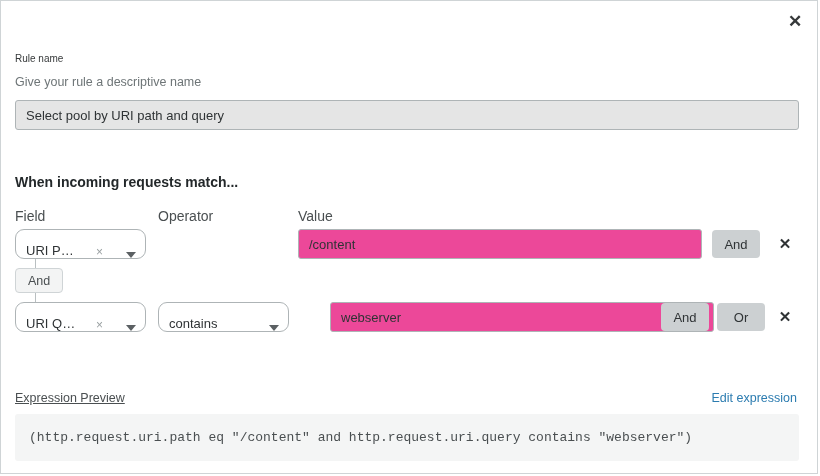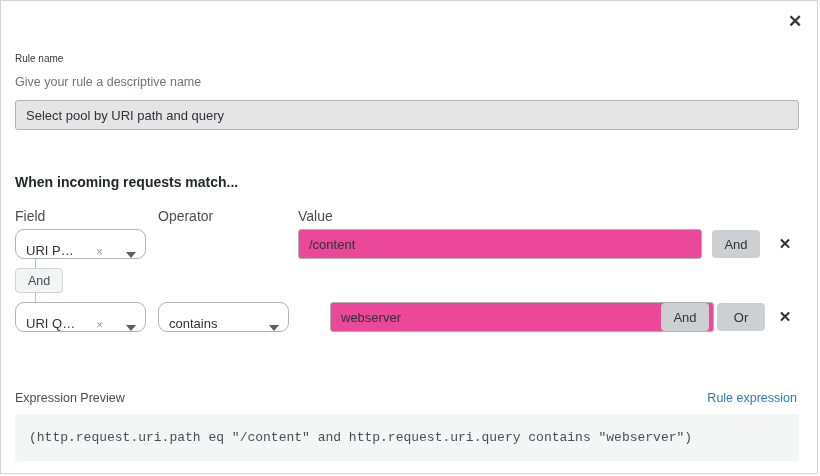--- a/index.html
+++ b/index.html
@@ -232,20 +232,21 @@
     cursor: pointer;
     font-family: "Liberation Sans", sans-serif;
   }
 
   .expr-label {
     position: absolute;
     left: 14px;
     top: 390px;
     font-size: 12.5px;
     color: #4a4f51;
+    text-decoration: underline;
   }
   .edit-expr {
     position: absolute;
     right: 20px;
     top: 390px;
     font-size: 12.5px;
     color: #2c7cb0;
     text-decoration: none;
     cursor: pointer;
   }
@@ -312,19 +313,19 @@
       <span class="sel-text">contains</span>
       <span class="chevron"></span>
     </div>
     <input class="value-input narrow" value="webserver" style="">
     <button class="logic-btn" style="left:660px;">And</button>
     <button class="logic-btn" style="left:716px;">Or</button>
     <button class="row-delete">✕</button>
   </div>
 
   <div class="expr-label">Expression Preview</div>
-  <a class="edit-expr">Rule expression</a>
+  <a class="edit-expr">Edit expression</a>
 
   <div class="expr-box">
     <span class="expr-text">(http.request.uri.path eq "/content" and http.request.uri.query contains "webserver")</span>
   </div>
 
 </div>
 
 </body></html>

